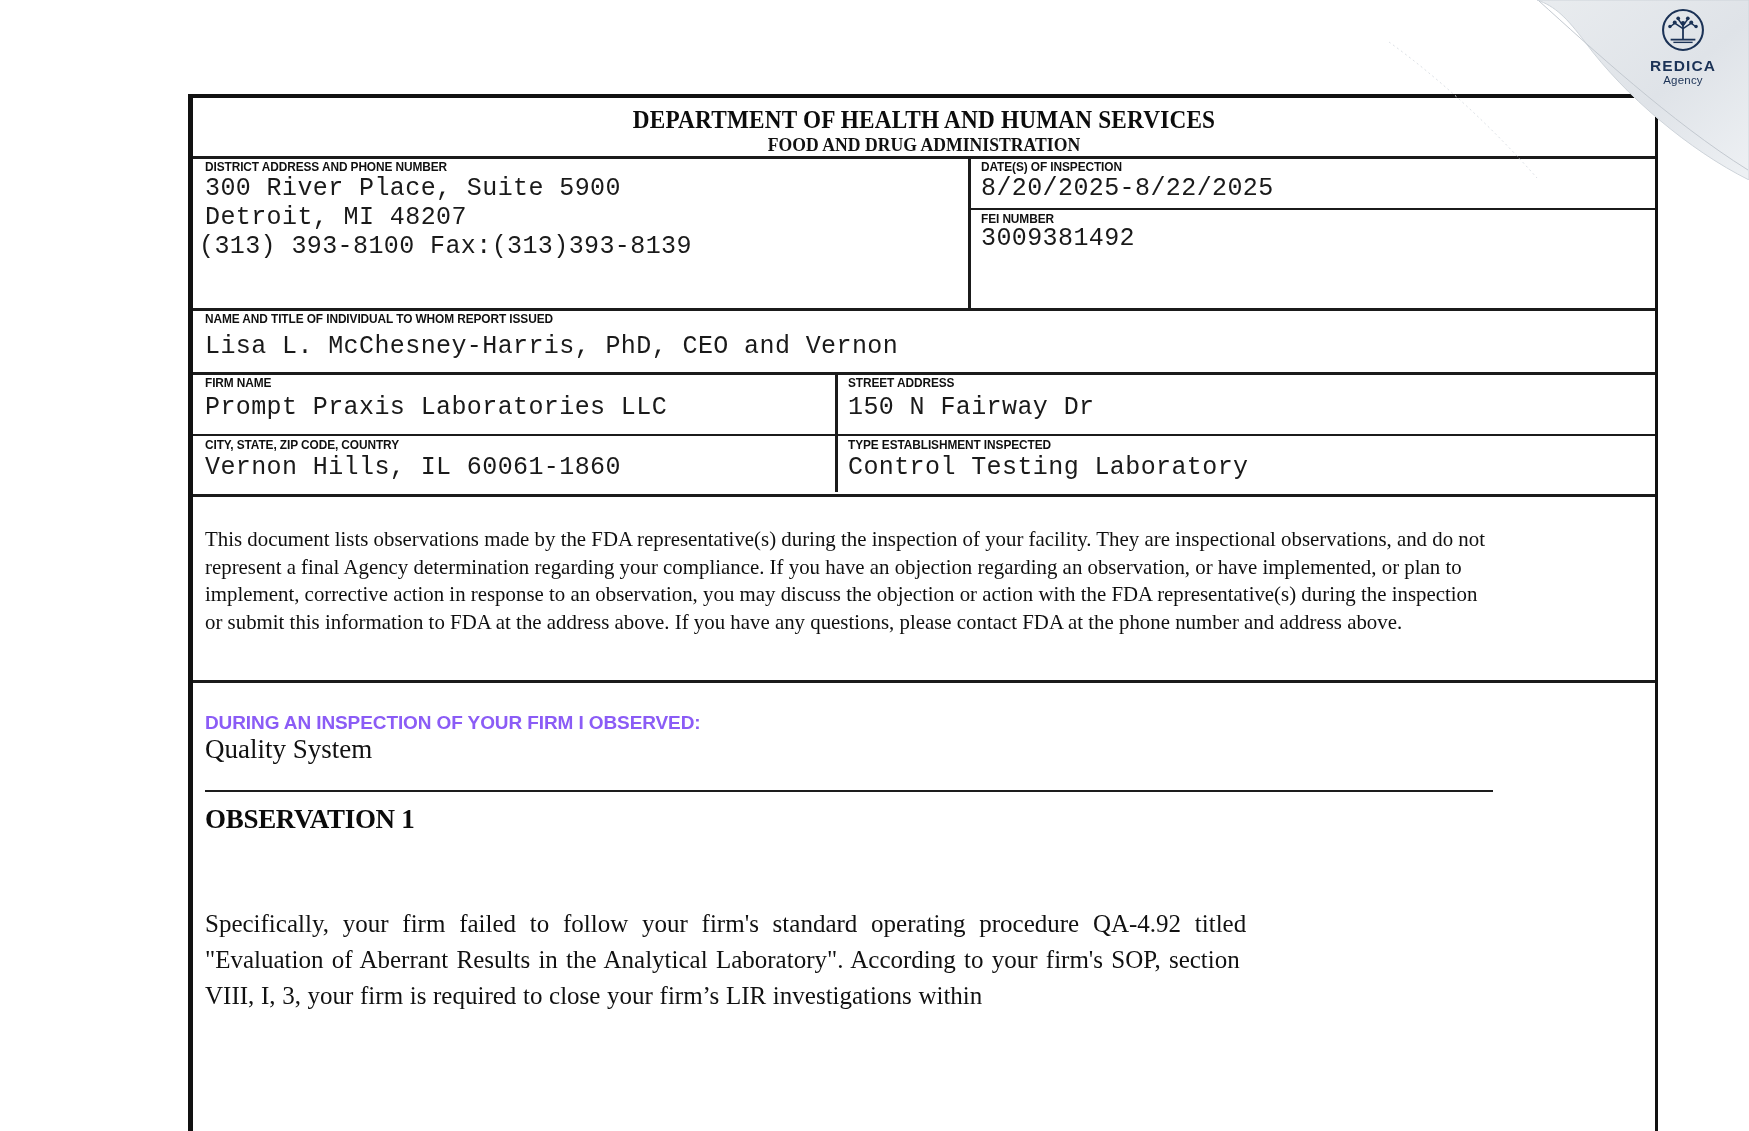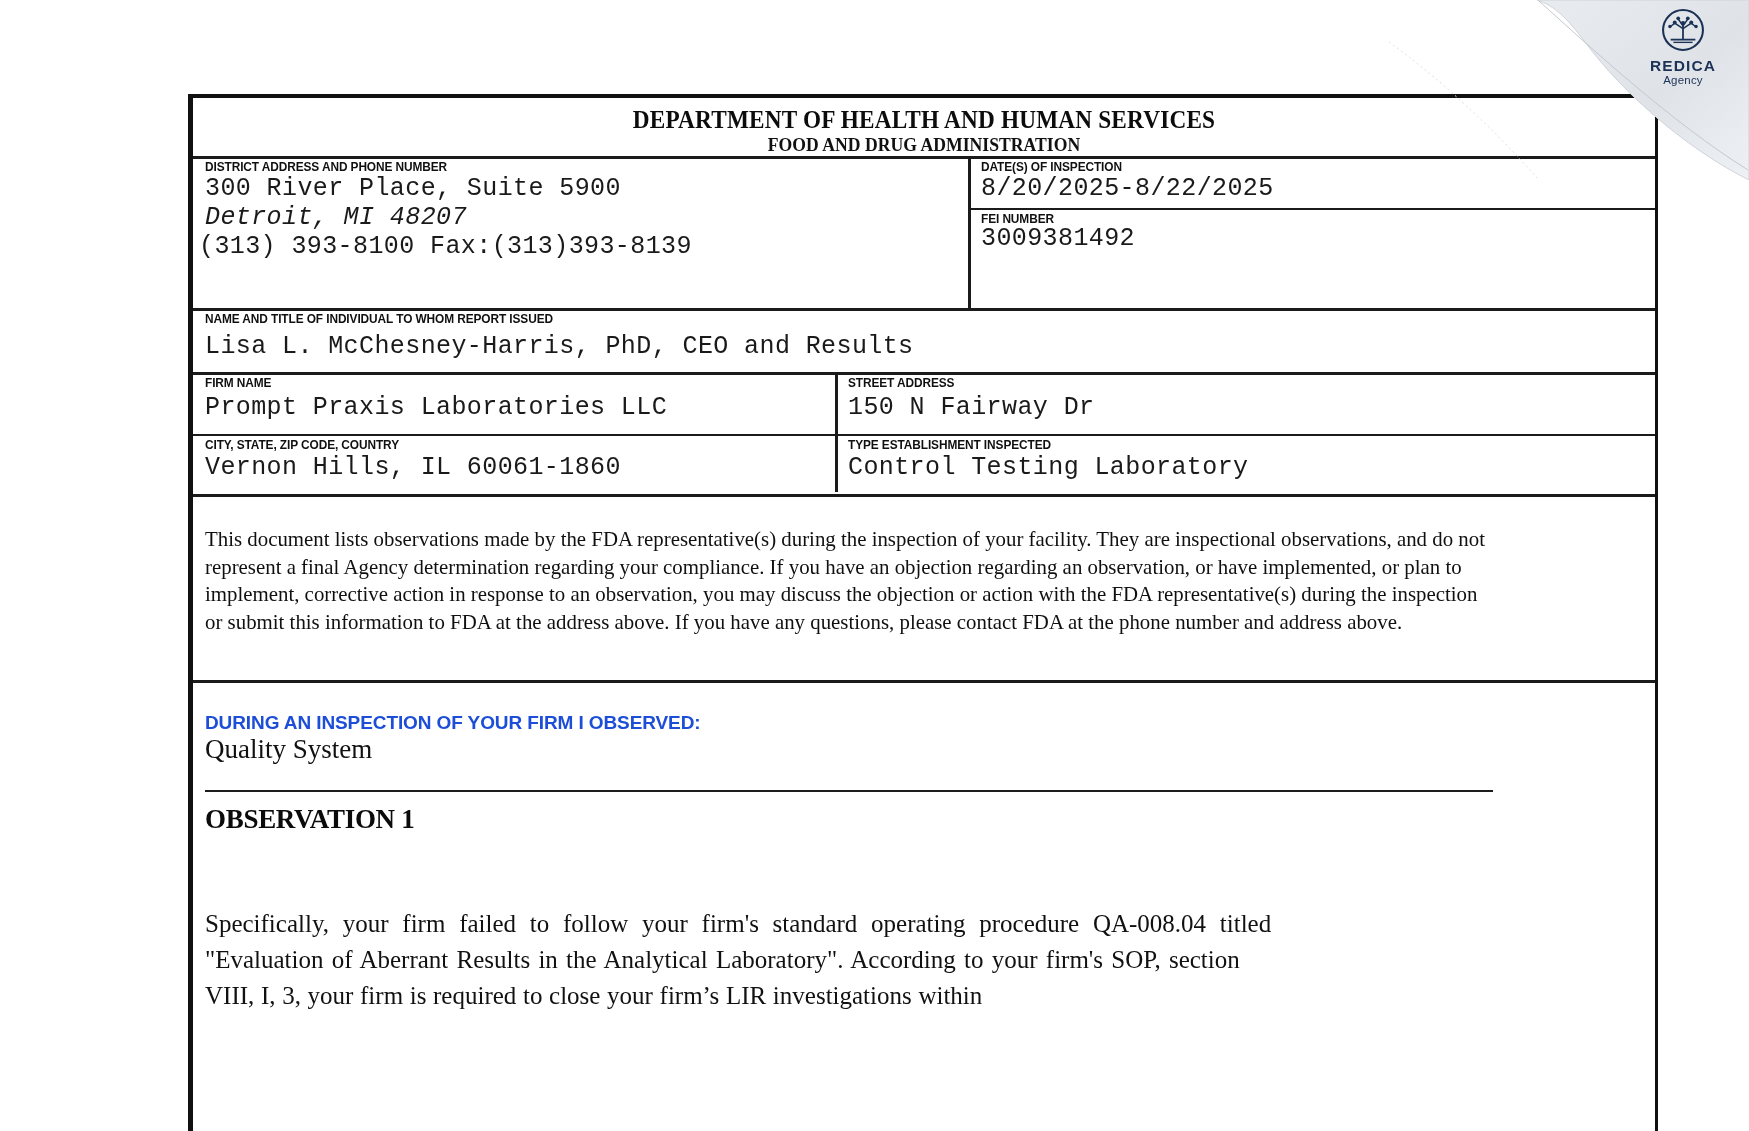--- a/index.html
+++ b/index.html
@@ -111,21 +111,21 @@
     transform-origin: left top;
   }
   #disclaimer { width: 1330px; }
   #disclaimer p { margin: 0; }
 
   #observed-heading {
     position: absolute;
     font-family: "Liberation Sans", sans-serif;
     font-weight: bold;
     font-size: 19px;
-    color: #1d4ed8;
+    color: #8b5cf6;
     letter-spacing: -0.1px;
   }
   #system-name {
     position: absolute;
     font-family: "Liberation Serif", serif;
     font-size: 27px;
     color: #111;
   }
   #obs-rule {
     position: absolute;
@@ -224,37 +224,37 @@
     <div id="fda-title">FOOD AND DRUG ADMINISTRATION</div>
 
     <div class="hline" style="top:58px;"></div>
 
     <div>
 
       <div class="vline" style="left:775px; top:58px; height:152px;"></div>
 
       <div class="flabel" style="left:12px; top:62px;">DISTRICT ADDRESS AND PHONE NUMBER</div>
       <div class="fvalue" style="left:12px; top:76px;text-align:right;">300 River Place, Suite 5900</div>
-      <div class="fvalue" style="left:12px; top:105px;font-style:italic;">Detroit, MI 48207</div>
+      <div class="fvalue" style="left:12px; top:105px;">Detroit, MI 48207</div>
       <div class="fvalue" style="left:6px; top:134px;">(313) 393-8100 Fax:(313)393-8139</div>
 
       <div class="flabel" style="left:788px; top:62px;">DATE(S) OF INSPECTION</div>
       <div class="fvalue" style="left:788px; top:76px;">8/20/2025-8/22/2025</div>
 
       <div class="hline thin" style="top:110px; left:775px;"></div>
 
       <div class="flabel" style="left:788px; top:114px;">FEI NUMBER</div>
       <div class="fvalue" style="left:788px; top:126px;">3009381492</div>
     </div>
 
     <div class="hline" style="top:210px;"></div>
 
     <div>
       <div class="flabel" style="left:12px; top:214px;">NAME AND TITLE OF INDIVIDUAL TO WHOM REPORT ISSUED</div>
-      <div class="fvalue" style="left:12px; top:234px;">Lisa L. McChesney-Harris, PhD, CEO and Results</div>
+      <div class="fvalue" style="left:12px; top:234px;">Lisa L. McChesney-Harris, PhD, CEO and Vernon</div>
     </div>
 
     <div class="hline" style="top:274px;"></div>
 
     <div>
       <div class="vline" style="left:642px; top:274px; height:120px;"></div>
 
       <div class="flabel" style="left:12px; top:278px;">FIRM NAME</div>
       <div class="fvalue" style="left:12px; top:295px;">Prompt Praxis Laboratories LLC</div>
 
@@ -283,21 +283,21 @@
     <div id="observed-heading" style="left:12px; top:614px;">DURING AN INSPECTION OF YOUR FIRM I OBSERVED:</div>
 
     <div id="system-name" style="left:12px; top:636px;">Quality System</div>
 
     <div id="obs-rule" style="left:12px; top:692px; width:1288px;"></div>
 
     <div id="obs-title" style="left:12px; top:706px;">OBSERVATION 1</div>
 
 
     <div id="obs-detail" style="left:12px; top:808px;">
-      <span class="l1">Specifically, your firm failed to follow your firm's standard operating procedure QA-008.04 titled</span>
+      <span class="l1">Specifically, your firm failed to follow your firm's standard operating procedure QA-4.92 titled</span>
       <span class="l2">"Evaluation of Aberrant Results in the Analytical Laboratory".  According to your firm's SOP, section</span>
       <span class="l3">VIII, I, 3, your firm is required to close your firm’s LIR investigations within</span>
     </div>
 
 
   </div>
 </div>
 
 <div id="page-curl">
   <svg width="360" height="180" viewBox="0 0 360 180">

